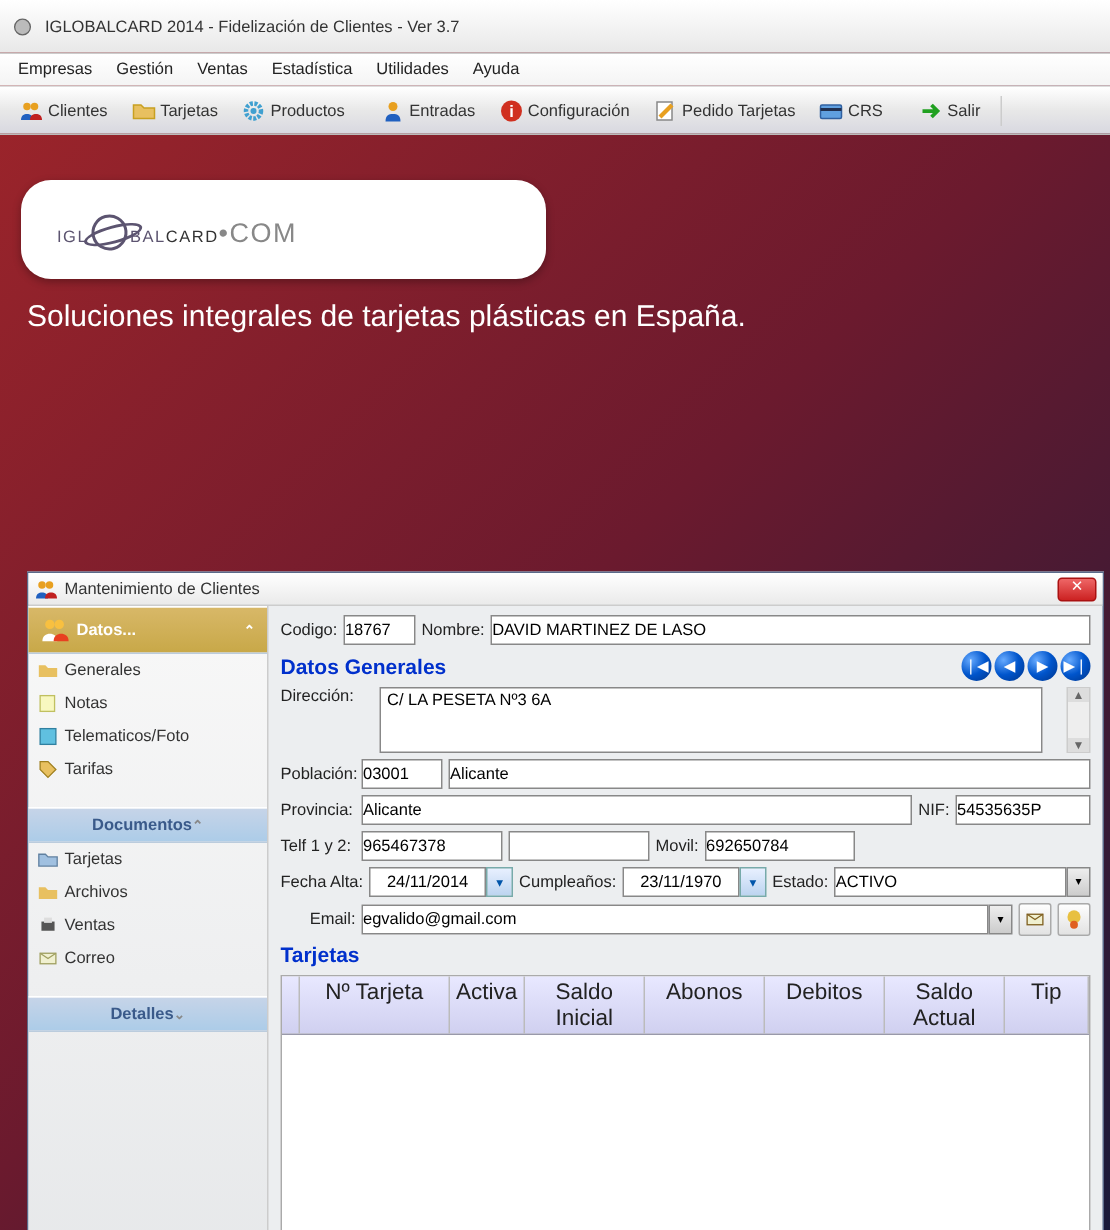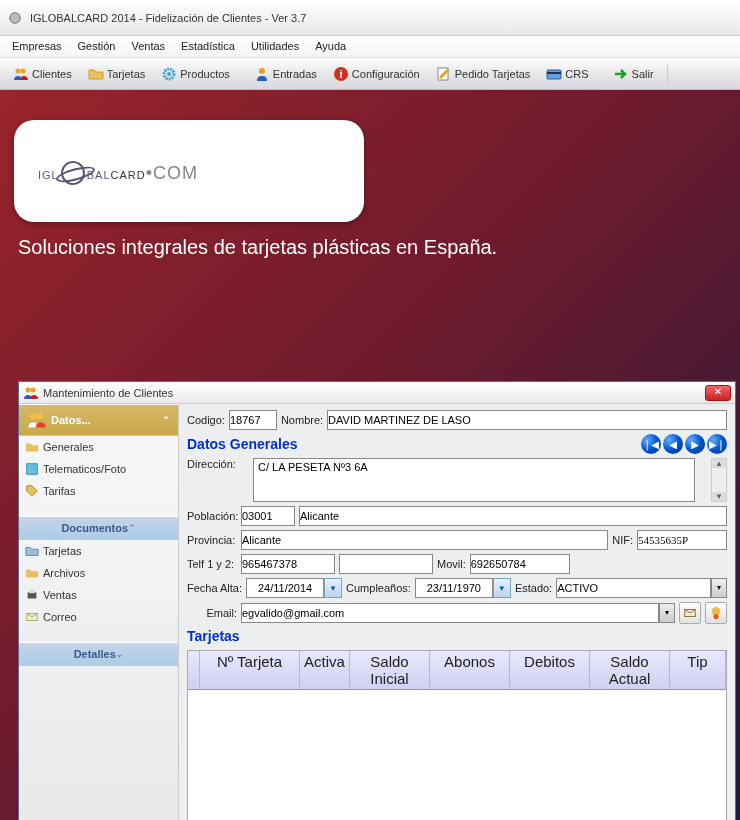--- a/index.html
+++ b/index.html
@@ -5,21 +5,21 @@
 *{box-sizing:border-box;margin:0;padding:0;font-family:Tahoma,Arial,sans-serif;font-size:11px}
 body{width:740px;height:820px;overflow:hidden;background:linear-gradient(135deg,#a0252a 0%,#6b1a2e 50%,#1a1a3a 100%)}
 .titlebar{height:36px;background:linear-gradient(#fff,#e8e8e8);border-bottom:1px solid #ccc;padding:3px 8px;color:#333;display:flex;align-items:center;gap:8px}
 .titlebar svg{width:14px;height:14px}
 .menubar{height:22px;background:linear-gradient(#fff,#f4f4f4);border-bottom:1px solid #ddd;display:flex;padding:0 4px}
 .menubar span{padding:4px 8px;color:#222;cursor:pointer}
 .toolbar{height:32px;background:linear-gradient(#fff,#e8e8e8,#d8d8e0);border-bottom:1px solid #bbb;display:flex;align-items:center;padding:0 6px;gap:2px}
 .tbtn{display:flex;align-items:center;gap:3px;padding:3px 6px;border:1px solid transparent;border-radius:3px;cursor:pointer;color:#333}
 .tbtn svg{width:16px;height:16px}
 .content-area{height:744px;position:relative}
-.logo-card{background:#fff;border-radius:20px;padding:36px 24px;margin:30px 0 14px 14px;width:350px;display:flex;align-items:center;box-shadow:0 2px 6px rgba(0,0,0,.3)}
+.logo-card{background:#fff;border-radius:20px;padding:18px 24px;margin:30px 0 14px 14px;width:350px;display:flex;align-items:center;box-shadow:0 2px 6px rgba(0,0,0,.3)}
 .logo-card .logotxt{font-family:Georgia,serif;font-size:26px;color:#5c5470;letter-spacing:1px}
 .logo-card .globe{display:inline-block;width:24px;height:24px;border:2px solid #5c5470;border-radius:50%;position:relative;vertical-align:middle;margin:0 2px;transform:rotate(-15deg)}
 .logo-card .globe:after{content:"";position:absolute;width:36px;height:8px;border:2px solid #5c5470;border-radius:50%;left:-8px;top:6px}
 .tagline{color:#fff;font-size:20px;margin:14px 18px;font-weight:400}
 .child-win{position:absolute;left:18px;top:261px;width:718px;height:522px;background:#eceef0;border:1px solid #5a6a8a;display:flex;flex-direction:column}
 .child-titlebar{height:22px;background:linear-gradient(#fff,#eaeaea);display:flex;align-items:center;padding:0 4px;border-bottom:1px solid #ccc}
 .child-titlebar .ct-text{flex:1;padding-left:4px;color:#333}
 .close-btn{width:26px;height:16px;background:linear-gradient(#e66,#c22);border:1px solid #a11;border-radius:3px;color:#fff;text-align:center;line-height:12px;font-size:10px;cursor:pointer}
 .child-body{flex:1;display:flex}
 .sidebar{width:160px;background:linear-gradient(#f8f8f8,#e4e6e8);border-right:1px solid #ccc;display:flex;flex-direction:column}
@@ -162,20 +162,26 @@
           <span class="chev" style="margin-left:auto;color:#fff">⌃</span>
         </div>
         <div class="sb-item">
             <svg viewBox="0 0 16 16">
               <path d="M1 4h5l2 2h7v7H1z" fill="#e8c060"></path>
             </svg>
             <span>Generales</span>
           </div>
         <div class="sb-item">
             <svg viewBox="0 0 16 16">
+              <rect x="2" y="2" width="11" height="12" fill="#f8f8c0" stroke="#c0c060"></rect>
+            </svg>
+            <span>Notas</span>
+          </div>
+        <div class="sb-item">
+            <svg viewBox="0 0 16 16">
               <rect x="2" y="2" width="12" height="12" fill="#60c0e0" stroke="#3080a0"></rect>
             </svg>
             <span>Telematicos/Foto</span>
           </div>
         <div class="sb-item">
             <svg viewBox="0 0 16 16">
               <path d="M2 2h6l6 6-6 6-6-6z" fill="#e8c060" stroke="#a08020"></path>
             </svg>
             <span>Tarifas</span>
           </div>
@@ -245,21 +251,21 @@
         </div>
         <div class="row">
           <span class="lbl" style="width:50px">Población:</span>
           <input class="inp" style="width: 54px;" value="03001">
           <input class="inp" style="flex: 1 1 0%;" value="Alicante">
         </div>
         <div class="row">
           <span class="lbl" style="width:50px">Provincia:</span>
           <input class="inp" style="flex: 1 1 0%;" value="Alicante">
           <span class="lbl">NIF:</span>
-          <input class="inp" style="width: 90px; font-family: Liberation Serif, serif;" value="54535635P">
+          <input class="inp" style="width: 90px;" value="54535635P">
         </div>
         <div class="row">
           <span class="lbl" style="width:50px">Telf 1 y 2:</span>
           <input class="inp" style="width: 94px;" value="965467378">
           <input class="inp" style="width: 94px;" value="">
           <span class="lbl">Movil:</span>
           <input class="inp" style="width: 100px;" value="692650784">
         </div>
         <div class="row">
           <span class="lbl">Fecha Alta:</span>

